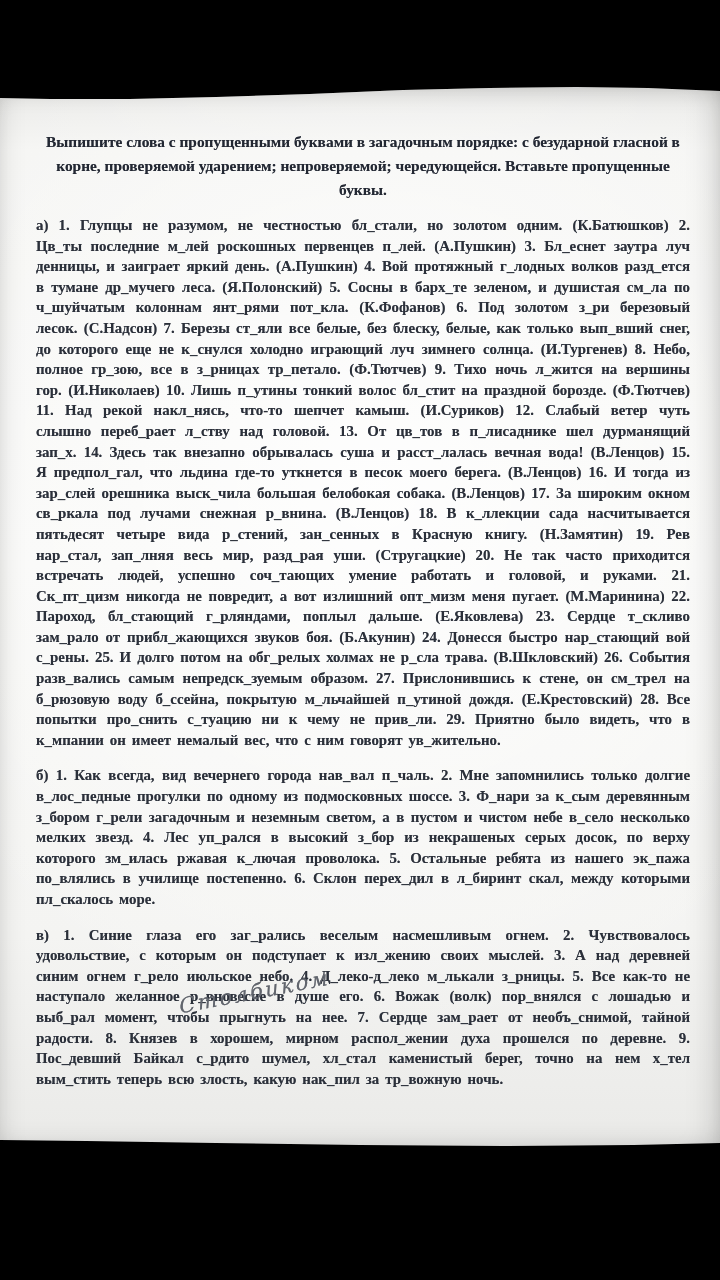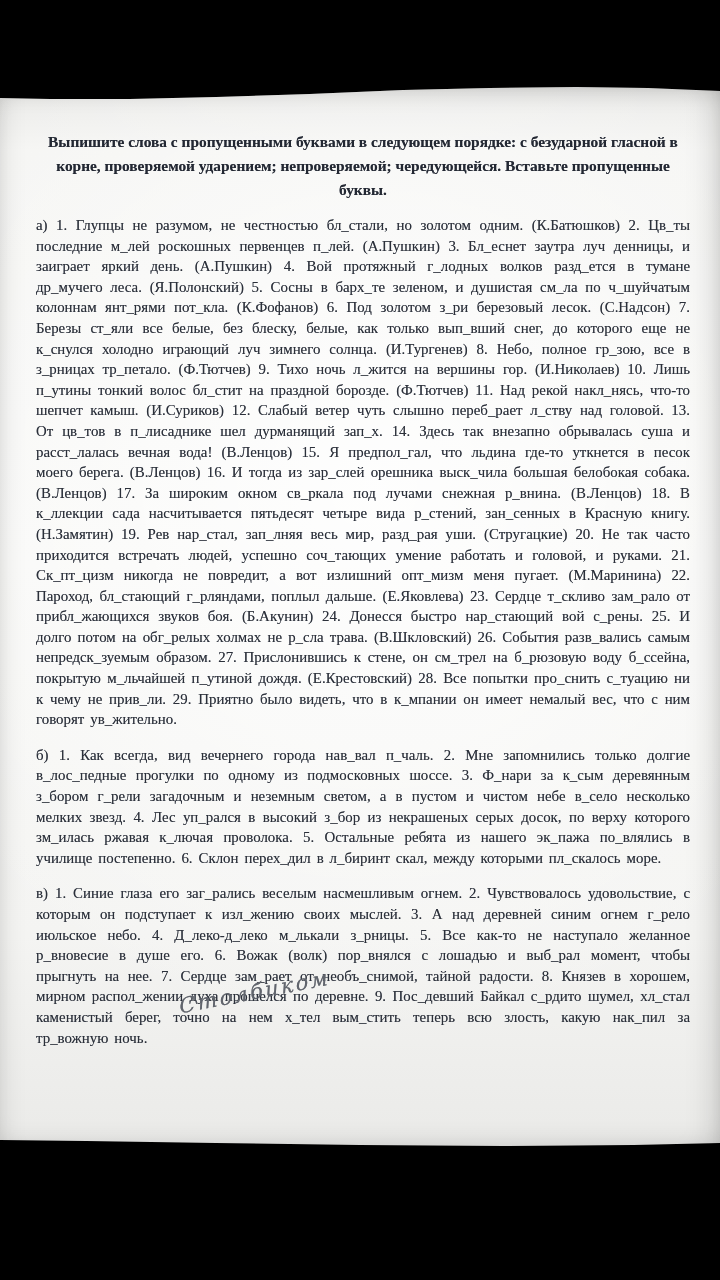--- a/index.html
+++ b/index.html
@@ -35,40 +35,41 @@
     text-shadow:0 0 0.5px rgba(35,40,55,0.55);
     margin-bottom:13px;
   }
   .para{
     margin:0 0 15px 0;
     font-size:14.9px;line-height:20.6px;
     text-align:justify;
     word-spacing:2.2px;
     color:#2b303a;
     text-shadow:0 0 0.45px rgba(40,46,62,0.5);
+    font-weight:bold;
   }
   .handwriting{
     position:absolute;left:178px;top:894px;
     font-family:"DejaVu Serif",serif;font-style:italic;
     font-size:21px;letter-spacing:2.5px;
     color:#61656d;
     transform:rotate(-11deg) skewX(-4deg);
     text-shadow:0 0 0.6px rgba(90,94,102,0.6);
   }
 
   
   .navbar{position:absolute;left:0;bottom:0;width:720px;height:86px;background:#000;}
 </style>
 </head>
 <body>
 
 <div class="screen">
 
   <div class="page">
-    <div class="doc-title">Выпишите слова с пропущенными буквами в следующем порядке: с безударной гласной в корне, проверяемой ударением; непроверяемой; чередующейся. Вставьте пропущенные буквы.</div>
+    <div class="doc-title">Выпишите слова с пропущенными буквами в загадочным порядке: с безударной гласной в корне, проверяемой ударением; непроверяемой; чередующейся. Вставьте пропущенные буквы.</div>
     <p class="para">а) 1. Глупцы не разумом, не честностью бл_стали, но золотом одним. (К.Батюшков) 2. Цв_ты последние м_лей роскошных первенцев п_лей. (А.Пушкин) 3. Бл_еснет заутра луч денницы, и заиграет яркий день. (А.Пушкин) 4. Вой протяжный г_лодных волков разд_ется в тумане др_мучего леса. (Я.Полонский) 5. Сосны в барх_те зеленом, и душистая см_ла по ч_шуйчатым колоннам янт_рями пот_кла. (К.Фофанов) 6. Под золотом з_ри березовый лесок. (С.Надсон) 7. Березы ст_яли все белые, без блеску, белые, как только вып_вший снег, до которого еще не к_снулся холодно играющий луч зимнего солнца. (И.Тургенев) 8. Небо, полное гр_зою, все в з_рницах тр_петало. (Ф.Тютчев) 9. Тихо ночь л_жится на вершины гор. (И.Николаев) 10. Лишь п_утины тонкий волос бл_стит на праздной борозде. (Ф.Тютчев) 11. Над рекой накл_нясь, что-то шепчет камыш. (И.Суриков) 12. Слабый ветер чуть слышно переб_рает л_ству над головой. 13. От цв_тов в п_лисаднике шел дурманящий зап_х. 14. Здесь так внезапно обрывалась суша и расст_лалась вечная вода! (В.Ленцов) 15. Я предпол_гал, что льдина где-то уткнется в песок моего берега. (В.Ленцов) 16. И тогда из зар_слей орешника выск_чила большая белобокая собака. (В.Ленцов) 17. За широким окном св_ркала под лучами снежная р_внина. (В.Ленцов) 18. В к_ллекции сада насчитывается пятьдесят четыре вида р_стений, зан_сенных в Красную книгу. (Н.Замятин) 19. Рев нар_стал, зап_лняя весь мир, разд_рая уши. (Стругацкие) 20. Не так часто приходится встречать людей, успешно соч_тающих умение работать и головой, и руками. 21. Ск_пт_цизм никогда не повредит, а вот излишний опт_мизм меня пугает. (М.Маринина) 22. Пароход, бл_стающий г_рляндами, поплыл дальше. (Е.Яковлева) 23. Сердце т_скливо зам_рало от прибл_жающихся звуков боя. (Б.Акунин) 24. Донесся быстро нар_стающий вой с_рены. 25. И долго потом на обг_релых холмах не р_сла трава. (В.Шкловский) 26. События разв_вались самым непредск_зуемым образом. 27. Прислонившись к стене, он см_трел на б_рюзовую воду б_ссейна, покрытую м_льчайшей п_утиной дождя. (Е.Крестовский) 28. Все попытки про_снить с_туацию ни к чему не прив_ли. 29. Приятно было видеть, что в к_мпании он имеет немалый вес, что с ним говорят ув_жительно.</p>
     <p class="para">б) 1. Как всегда, вид вечернего города нав_вал п_чаль. 2. Мне запомнились только долгие в_лос_педные прогулки по одному из подмосковных шоссе. 3. Ф_нари за к_сым деревянным з_бором г_рели загадочным и неземным светом, а в пустом и чистом небе в_село несколько мелких звезд. 4. Лес уп_рался в высокий з_бор из некрашеных серых досок, по верху которого зм_илась ржавая к_лючая проволока. 5. Остальные ребята из нашего эк_пажа по_влялись в училище постепенно. 6. Склон перех_дил в л_биринт скал, между которыми пл_скалось море.</p>
     <p class="para">в) 1. Синие глаза его заг_рались веселым насмешливым огнем. 2. Чувствовалось удовольствие, с которым он подступает к изл_жению своих мыслей. 3. А над деревней синим огнем г_рело июльское небо. 4. Д_леко-д_леко м_лькали з_рницы. 5. Все как-то не наступало желанное р_вновесие в душе его. 6. Вожак (волк) пор_внялся с лошадью и выб_рал момент, чтобы прыгнуть на нее. 7. Сердце зам_рает от необъ_снимой, тайной радости. 8. Князев в хорошем, мирном распол_жении духа прошелся по деревне. 9. Пос_девший Байкал с_рдито шумел, хл_стал каменистый берег, точно на нем х_тел вым_стить теперь всю злость, какую нак_пил за тр_вожную ночь.</p>
     <div class="handwriting">Столбиком</div>
   </div>
 
   <div class="navbar">
     
     
   </div>

